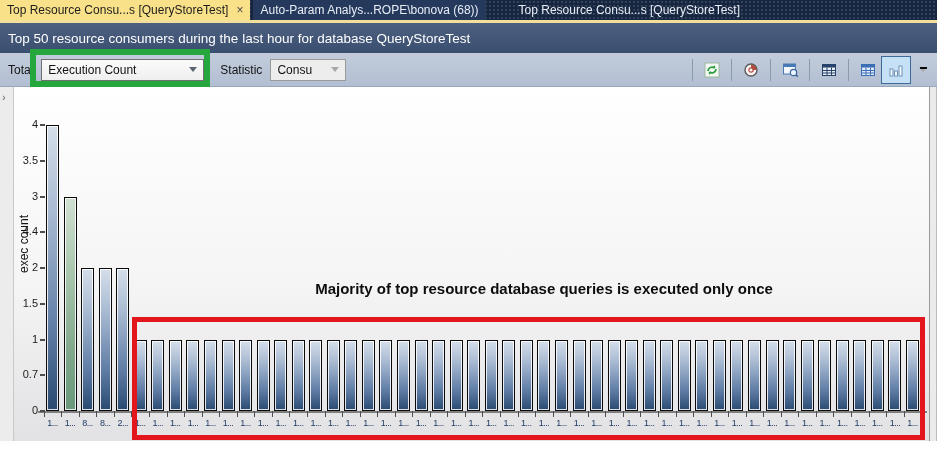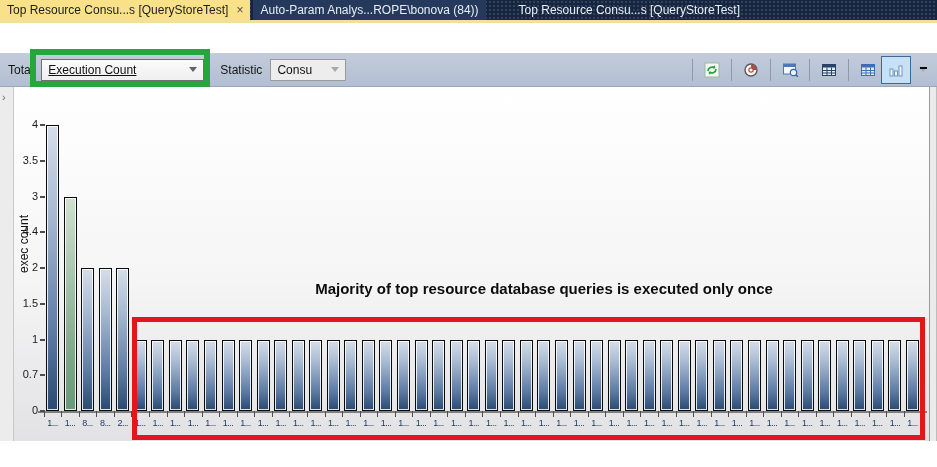--- a/index.html
+++ b/index.html
@@ -24,21 +24,21 @@
     color:#fff;font-size:13.5px;display:flex;align-items:center;padding-left:8px;}
 
   
   .toolbar{position:absolute;top:53px;left:0;right:0;height:34px;
     background:linear-gradient(180deg,#c2ccdb,#b2bed2);
     border-bottom:1px solid #9aa7bb;display:flex;align-items:center;padding:0 6px;color:#141414;font-size:12px;}
   .tb-label{margin:0 8px 0 2px;}
   .dd{height:22px;background:linear-gradient(#fbfbfb,#efefef);border:1px solid #707070;
     display:flex;align-items:center;padding:0 6px;font-size:12px;color:#111;}
   .dd .caret{margin-left:auto;}
-  .dd.metric{width:163px;margin-right:14px;text-decoration:underline;}
+  .dd.metric{width:163px;margin-right:14px;}
   .dd.total{width:76px;border-color:#9a9a9a;background:#ededed;}
   .caret{width:0;height:0;border-left:4px solid transparent;border-right:4px solid transparent;border-top:5px solid #5a6570;}
   .caret.dim{border-top-color:#a8a8a8;}
   .tb-right{margin-left:auto;display:flex;align-items:center;height:100%;}
   .tb-sep{width:1px;height:22px;background:#8d9aae;margin:0 6px;}
   .tb-btn{width:26px;height:26px;display:flex;align-items:center;justify-content:center;}
   .tb-btn.selected{background:#c6e1f6;border:1px solid #3d6b99;width:30px;height:28px;}
   .tb-overflow{display:flex;flex-direction:column;align-items:center;margin:0 4px 0 8px;gap:2px;}
   .tb-overflow .bar{width:7px;height:2px;background:#5a6570;}
 
@@ -77,28 +77,31 @@
 <body>
 
 <div class="window">
 
   <div class="tabbar">
     <div class="tab active">
       <span>Top Resource Consu...s [QueryStoreTest]</span>
       <span class="tab-close">×</span>
     </div>
     <div class="tab inactive" style="margin-left:3px;">
-      <span>Auto-Param Analys...ROPE\bonova (84))</span>
+      <span>Auto-Param Analys...ROPE\bonova (68))</span>
     </div>
     <div class="tab inactive flat">
       <span>Top Resource Consu...s [QueryStoreTest]</span>
     </div>
   </div>
   <div class="goldline"></div>
 
+  <div class="titlebar">
+    <span>Top 50 resource consumers during the last hour for database QueryStoreTest</span>
+  </div>
 
   <div class="toolbar">
     <span class="tb-label">Total</span>
     <div class="dd metric">
       <span>Execution Count</span>
       <span class="caret"></span>
     </div>
     <span class="tb-label">Statistic</span>
     <div class="dd total">
       <span>Consu</span>

